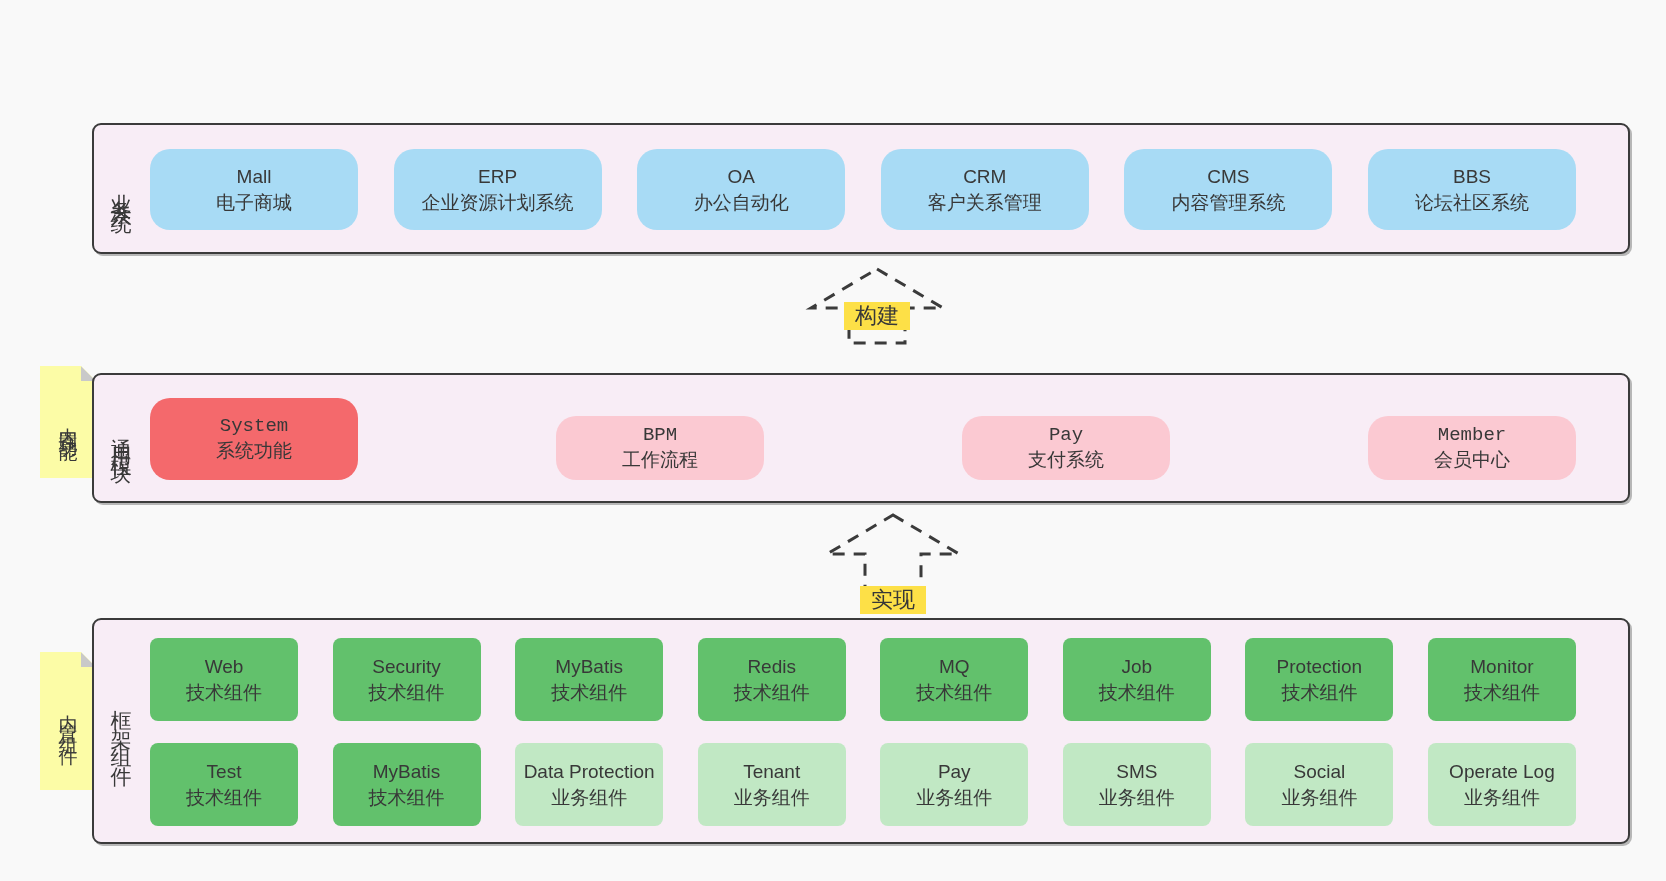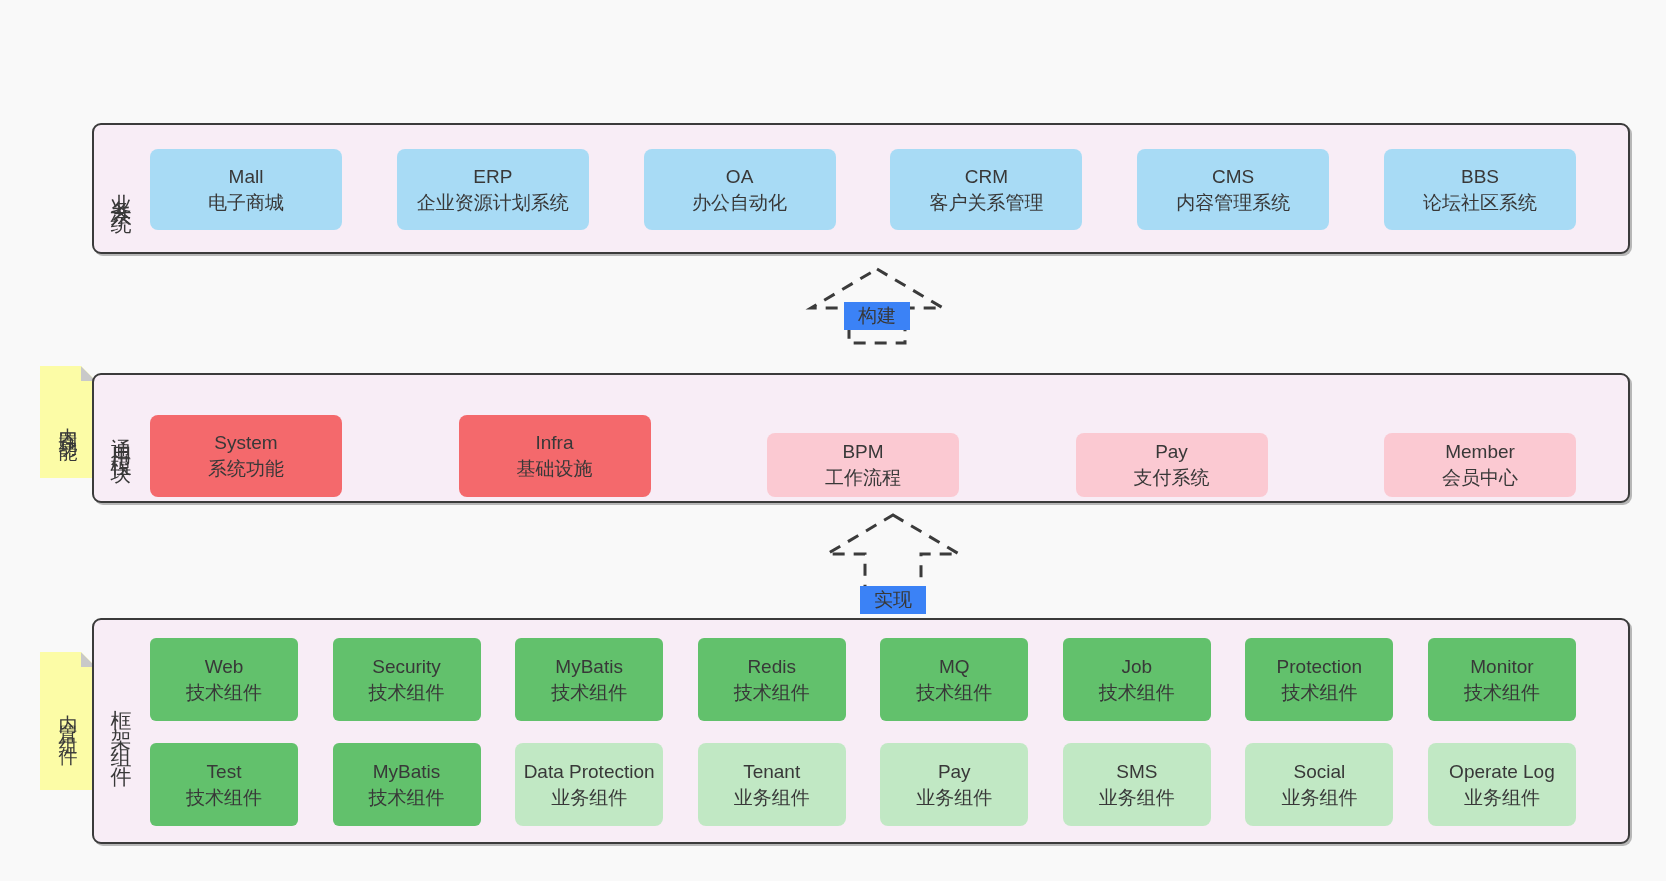--- a/index.html
+++ b/index.html
@@ -24,35 +24,35 @@
     writing-mode:vertical-rl;text-orientation:upright;
     font-size:21px;letter-spacing:6px;color:#383838;white-space:nowrap;
   }
   .band2 .band-label{letter-spacing:8px;}
   .band3 .band-label{letter-spacing:19px;}
   .band-row{
     position:absolute;left:56px;right:52px;
     display:flex;justify-content:space-between;
   }
   .band1 .band-row{top:24px;height:81px;}
-  .band2 .band-row{top:40px;height:82px;}
+  .band2 .band-row{top:23px;height:82px;font-family:Liberation Mono, monospace;}
   .band3 .row-a{top:18px;height:83px;}
   .band3 .row-b{top:123px;height:83px;}
   .box{
     border-radius:8px;
     display:flex;flex-direction:column;align-items:center;justify-content:center;
     text-align:center;font-size:19px;line-height:26px;
     box-sizing:border-box;padding:2px 8px;
   }
-  .band1 .box,.band2 .box{width:192px;}
+  .band1 .box,.band2 .box{width:208px;border-radius:20px;}
   .band3 .box{width:148px;}
   .blue{background:#a8dbf5;}
   .red{background:#f4696c;}
   .pink{background:#fbc9d2;margin-top:18px;}
-  .gdark{background:#62c16c;border-radius:6px;}
+  .gdark{background:#62c16c;}
   .glight{background:#c1e8c4;}
   .sticky{
     position:absolute;left:40px;width:56px;background:#fcfca6;
     clip-path:polygon(0 0,calc(100% - 15px) 0,100% 15px,100% 100%,0 100%);
     z-index:1;
     display:flex;align-items:center;justify-content:center;
   }
   .sticky1{top:366px;height:112px;}
   .sticky2{top:652px;height:138px;}
   .sticky .fold{
@@ -61,21 +61,21 @@
     clip-path:polygon(0 0,100% 100%,0 100%);
   }
   .sticky .sticky-text{
     writing-mode:vertical-rl;text-orientation:upright;
     font-size:19px;letter-spacing:5px;color:#383838;white-space:nowrap;
   }
   .sticky2 .sticky-text{letter-spacing:11px;}
   .arrow-svg{position:absolute;z-index:2;}
   .arrow-label{
     position:absolute;z-index:3;width:66px;height:28px;
-    background:#3b82f6;text-align:center;font-size:19px;line-height:28px;
+    background:#fde047;text-align:center;font-size:22px;line-height:28px;
     color:#383838;
   }
 </style>
 </head>
 <body>
 
 <div class="sticky sticky1">
   <span class="sticky-text">内置功能</span>
   <span class="fold"></span>
 </div>
@@ -119,24 +119,20 @@
 </svg>
 <div class="arrow-label" style="left:844px;top:302px;">构建</div>
 
 <div class="band band2">
   <div class="band-label">通用模块</div>
   <div class="band-row">
     <div class="box red">
       <div>System</div>
       <div>系统功能</div>
     </div>
-    <div class="box red">
-      <div>Infra</div>
-      <div>基础设施</div>
-    </div>
     <div class="box pink">
       <div>BPM</div>
       <div>工作流程</div>
     </div>
     <div class="box pink">
       <div>Pay</div>
       <div>支付系统</div>
     </div>
     <div class="box pink">
       <div>Member</div>

